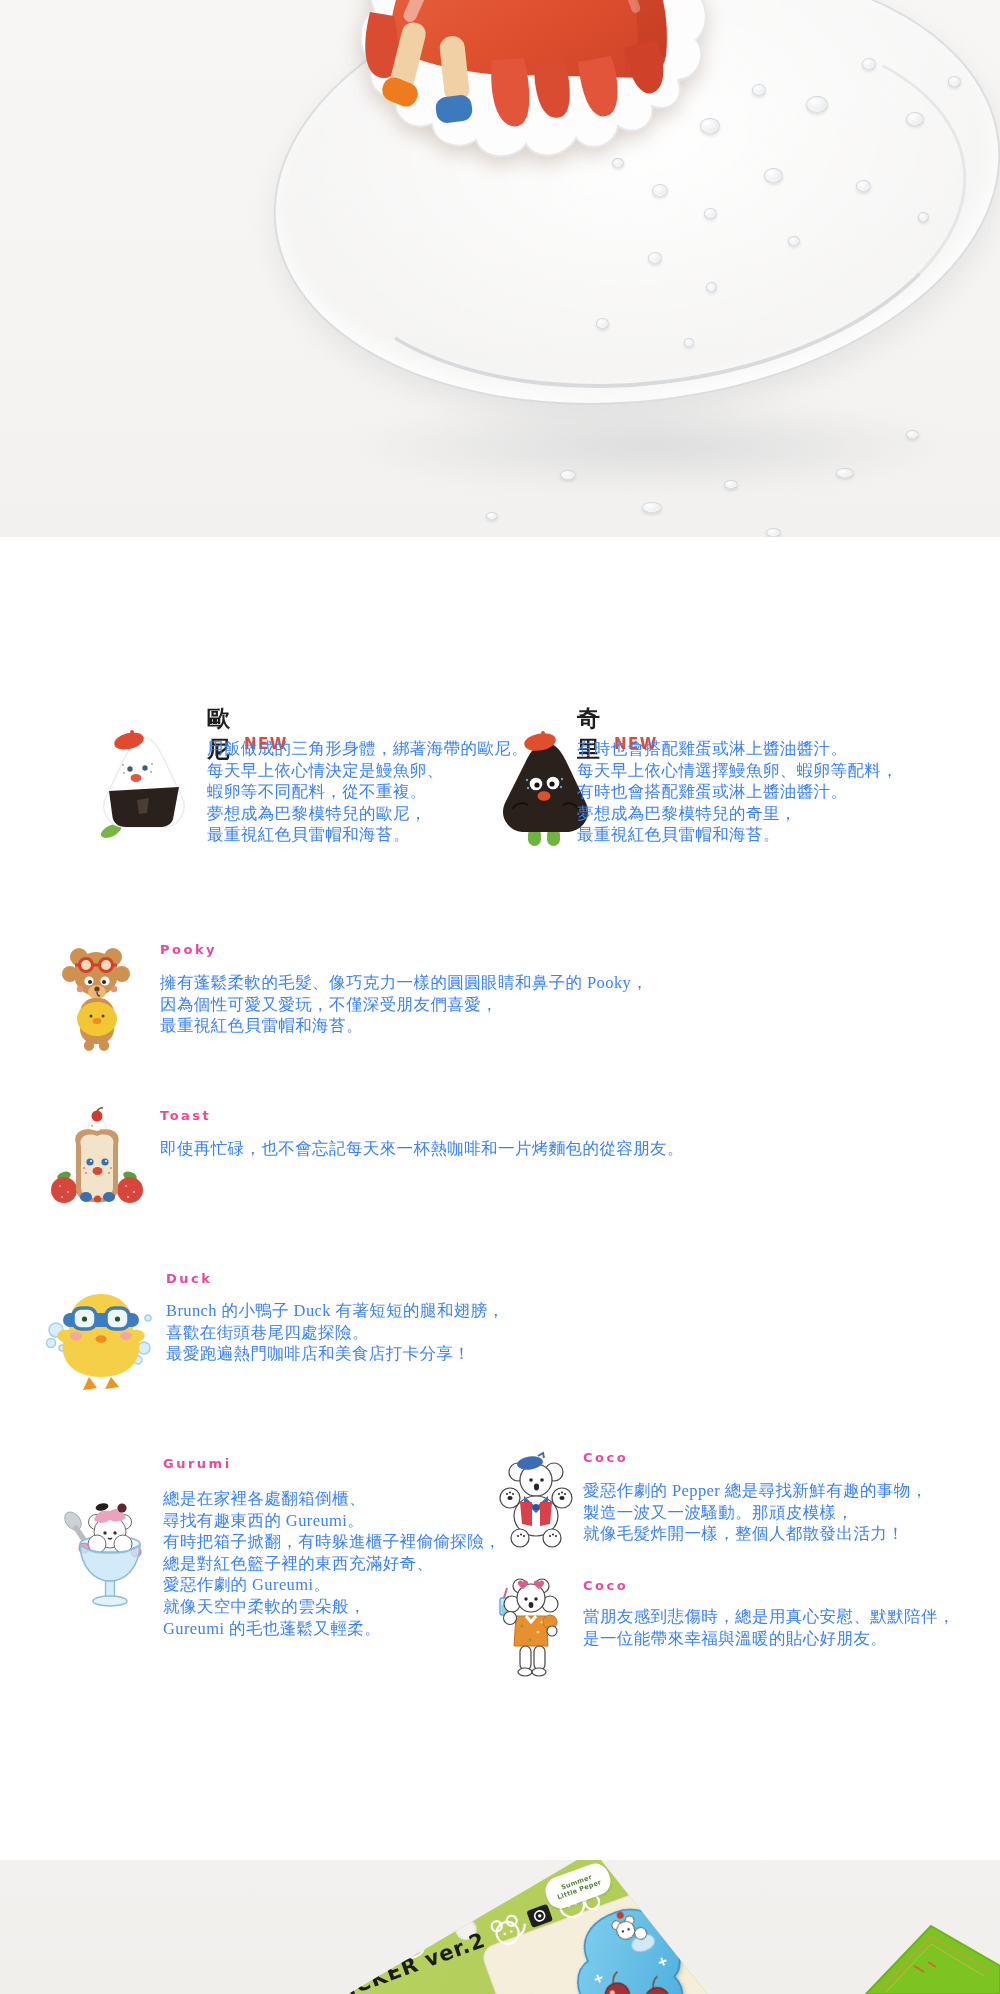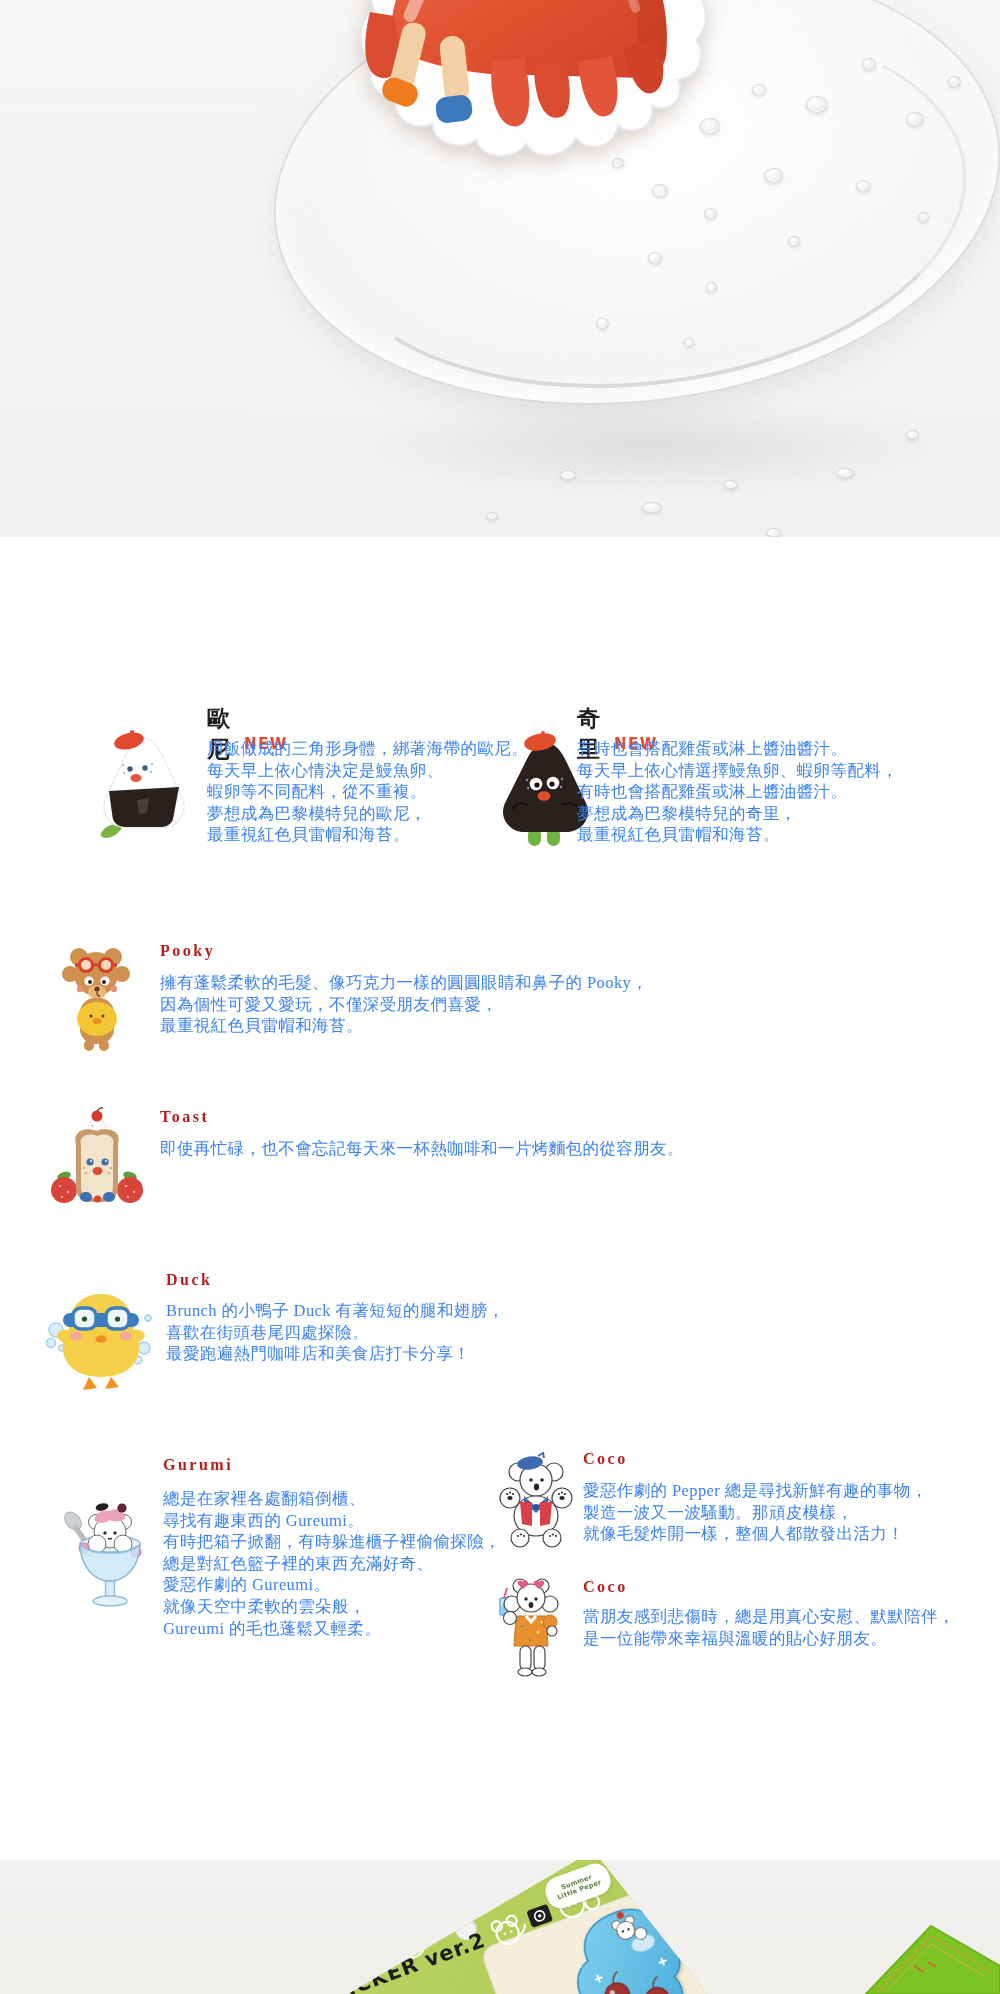--- a/index.html
+++ b/index.html
@@ -20,21 +20,21 @@
   .drop{position:absolute;border-radius:50%;
         background:radial-gradient(ellipse at 35% 30%,#ffffff,#eef0f2 55%,#dbdde1);
         border:1px solid rgba(178,181,186,.38);
         box-shadow:0 2px 3px rgba(160,160,165,.28), inset 0 -1px 2px rgba(255,255,255,.85);}
   .octo-sticker{position:absolute;left:330px;top:-48px;width:390px;height:235px;
                 filter:drop-shadow(0 7px 10px rgba(150,125,110,.35));}
   
   .char-icon{position:absolute;}
   .char-title{position:absolute;display:flex;align-items:center;gap:10px;}
   .tzh{font-size:23px;font-weight:700;color:#1f1f1f;letter-spacing:4px;text-align:center;}
-  .ten{font-size:16px;font-weight:600;color:#b91c1c;letter-spacing:2.5px;font-family:Liberation Serif, serif;}
+  .ten{font-size:13px;font-weight:600;color:#ec4899;letter-spacing:2.5px;}
   .badge-new{font-size:15px;font-weight:700;color:#e8492e;letter-spacing:1.5px;margin-top:20px;}
   .char-text{position:absolute;font-size:16.5px;line-height:21.6px;color:#3b82f6;letter-spacing:.4px;font-family:Liberation Serif, serif;}
   .char-text div{white-space:nowrap;}
   
   .photo-bottom{position:absolute;left:0;top:1860px;width:1000px;height:134px;overflow:hidden;
                 background:linear-gradient(180deg,#f2f1ef,#f0efec);}
   .pkg-clip{position:absolute;inset:0;clip-path:polygon(577px 0px,601px 0px,712px 140px,338px 140px);}
   .pkg-green{position:absolute;inset:0;background:linear-gradient(115deg,#c4d974 8%,#b6d05e 45%,#a8c64c 90%);}
   .pkg-hole{position:absolute;left:455px;top:58px;width:22px;height:22px;border-radius:50%;
             background:#f2f1ee;box-shadow:inset 0 1px 3px rgba(110,120,60,.45);}

